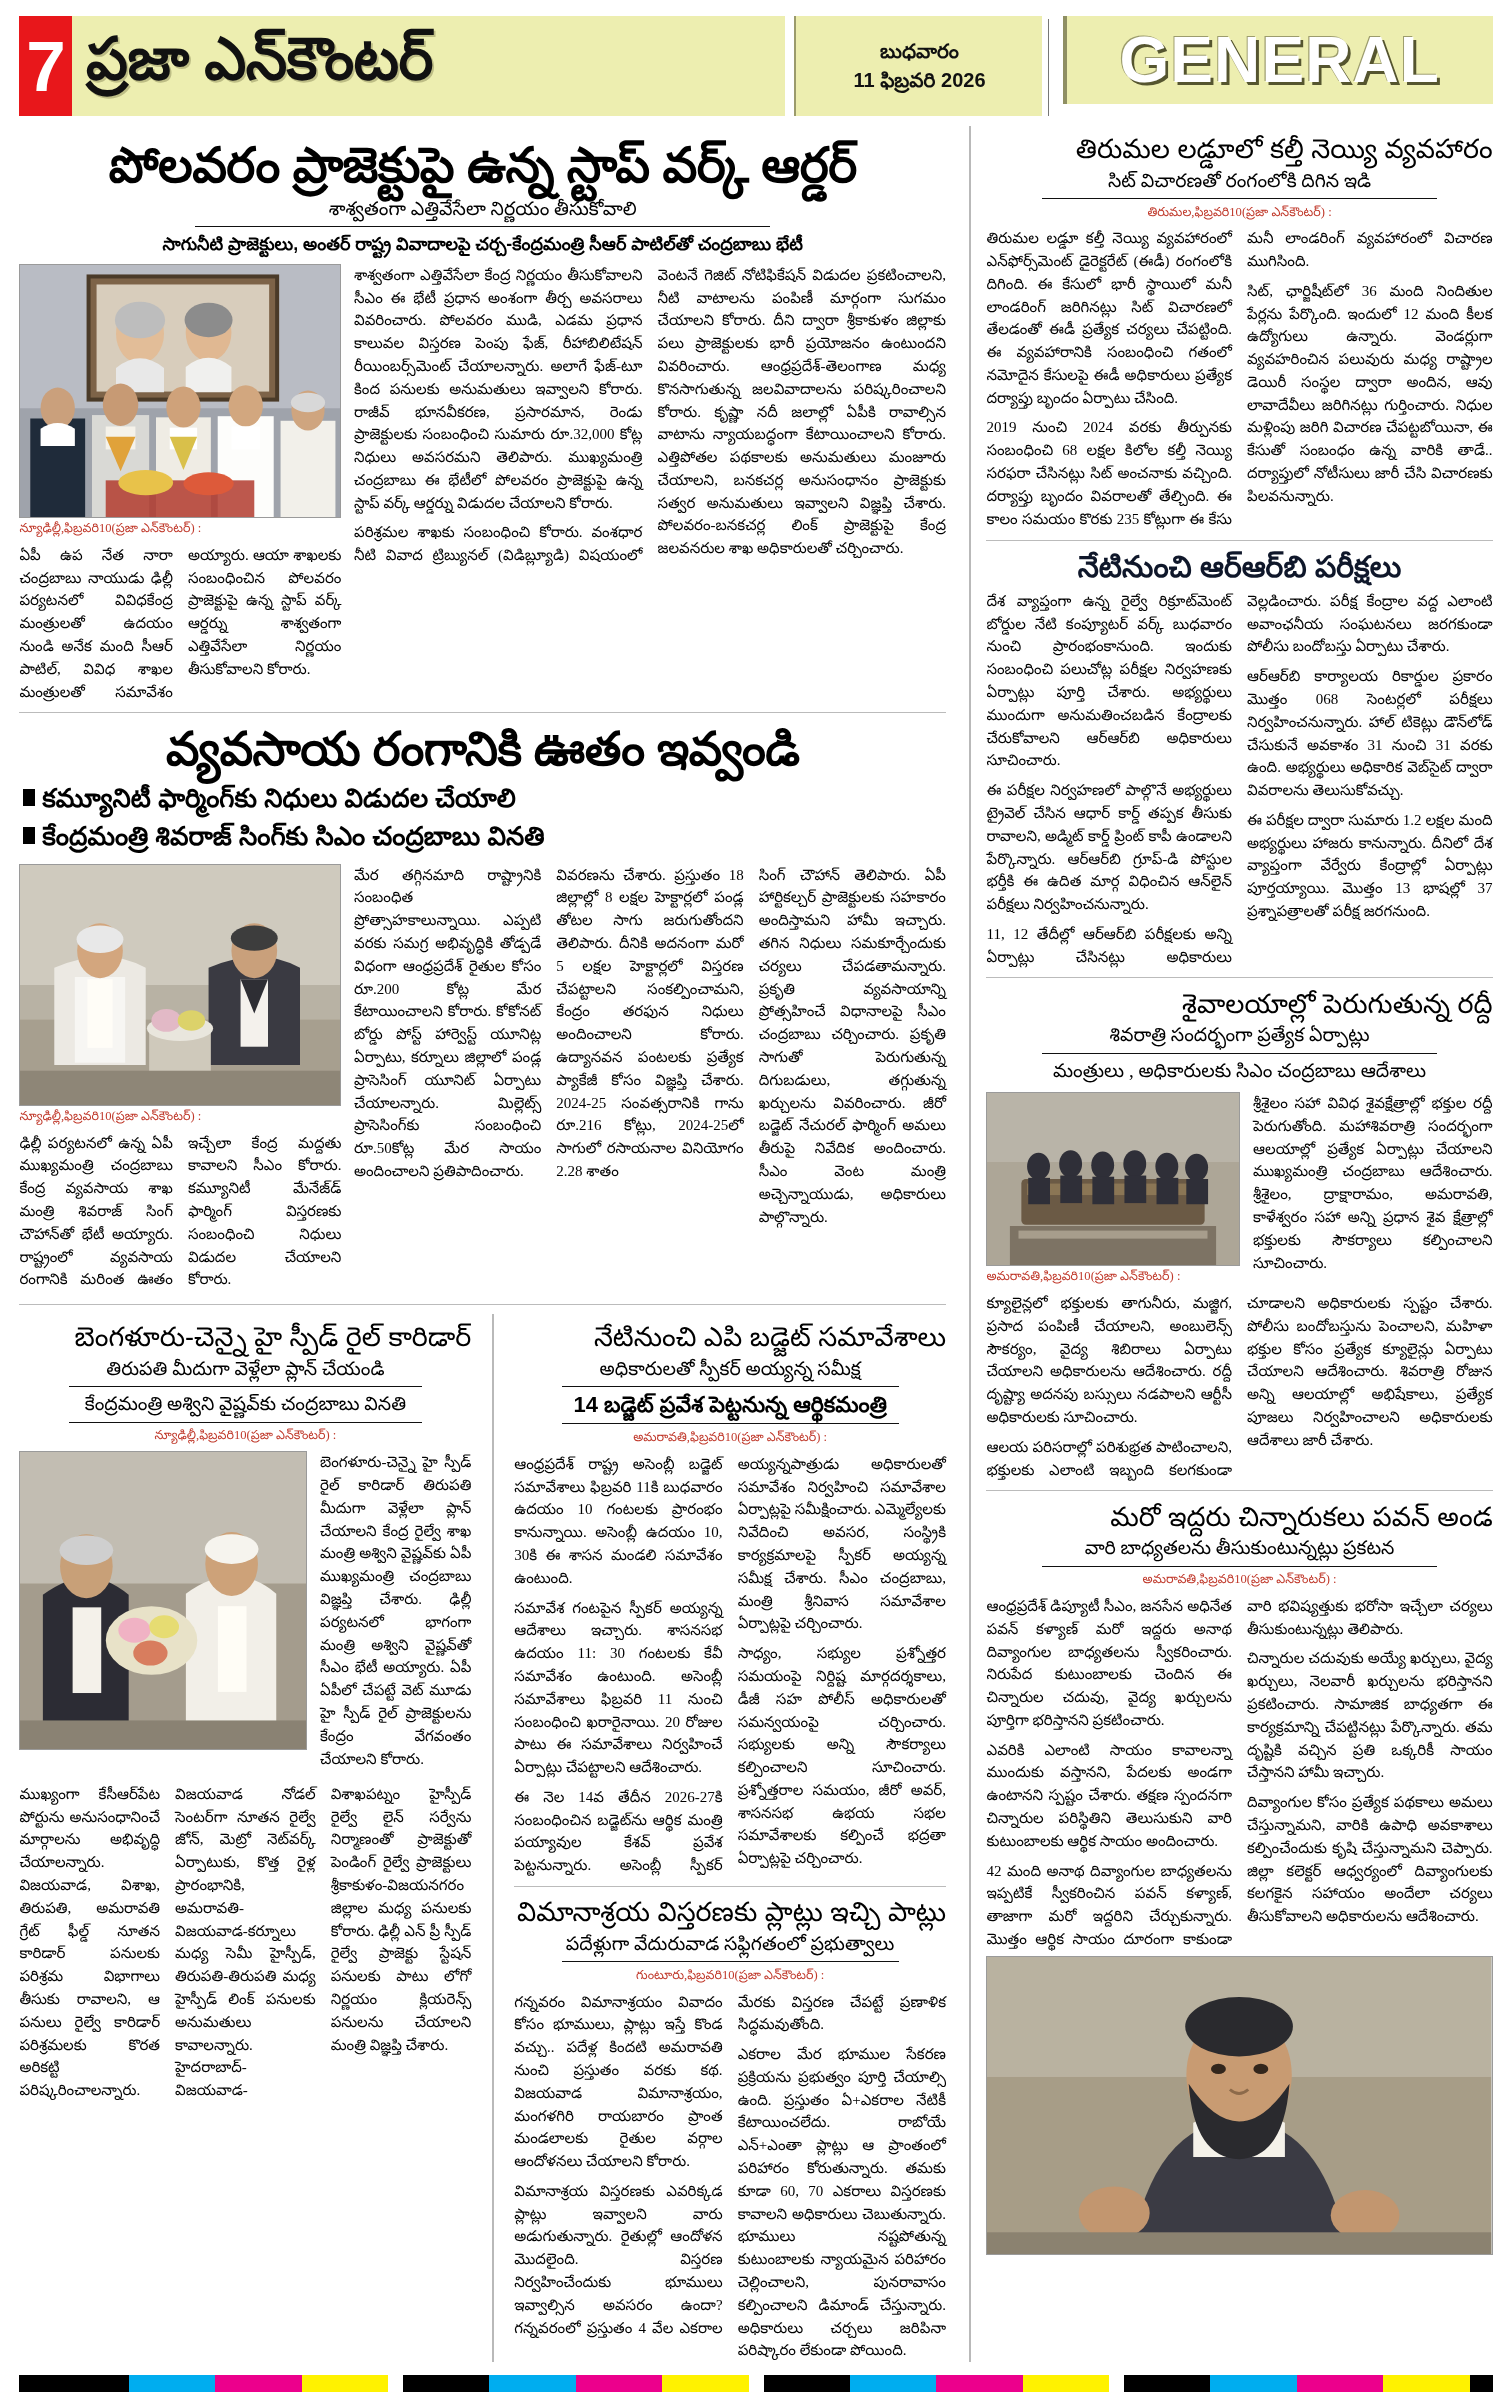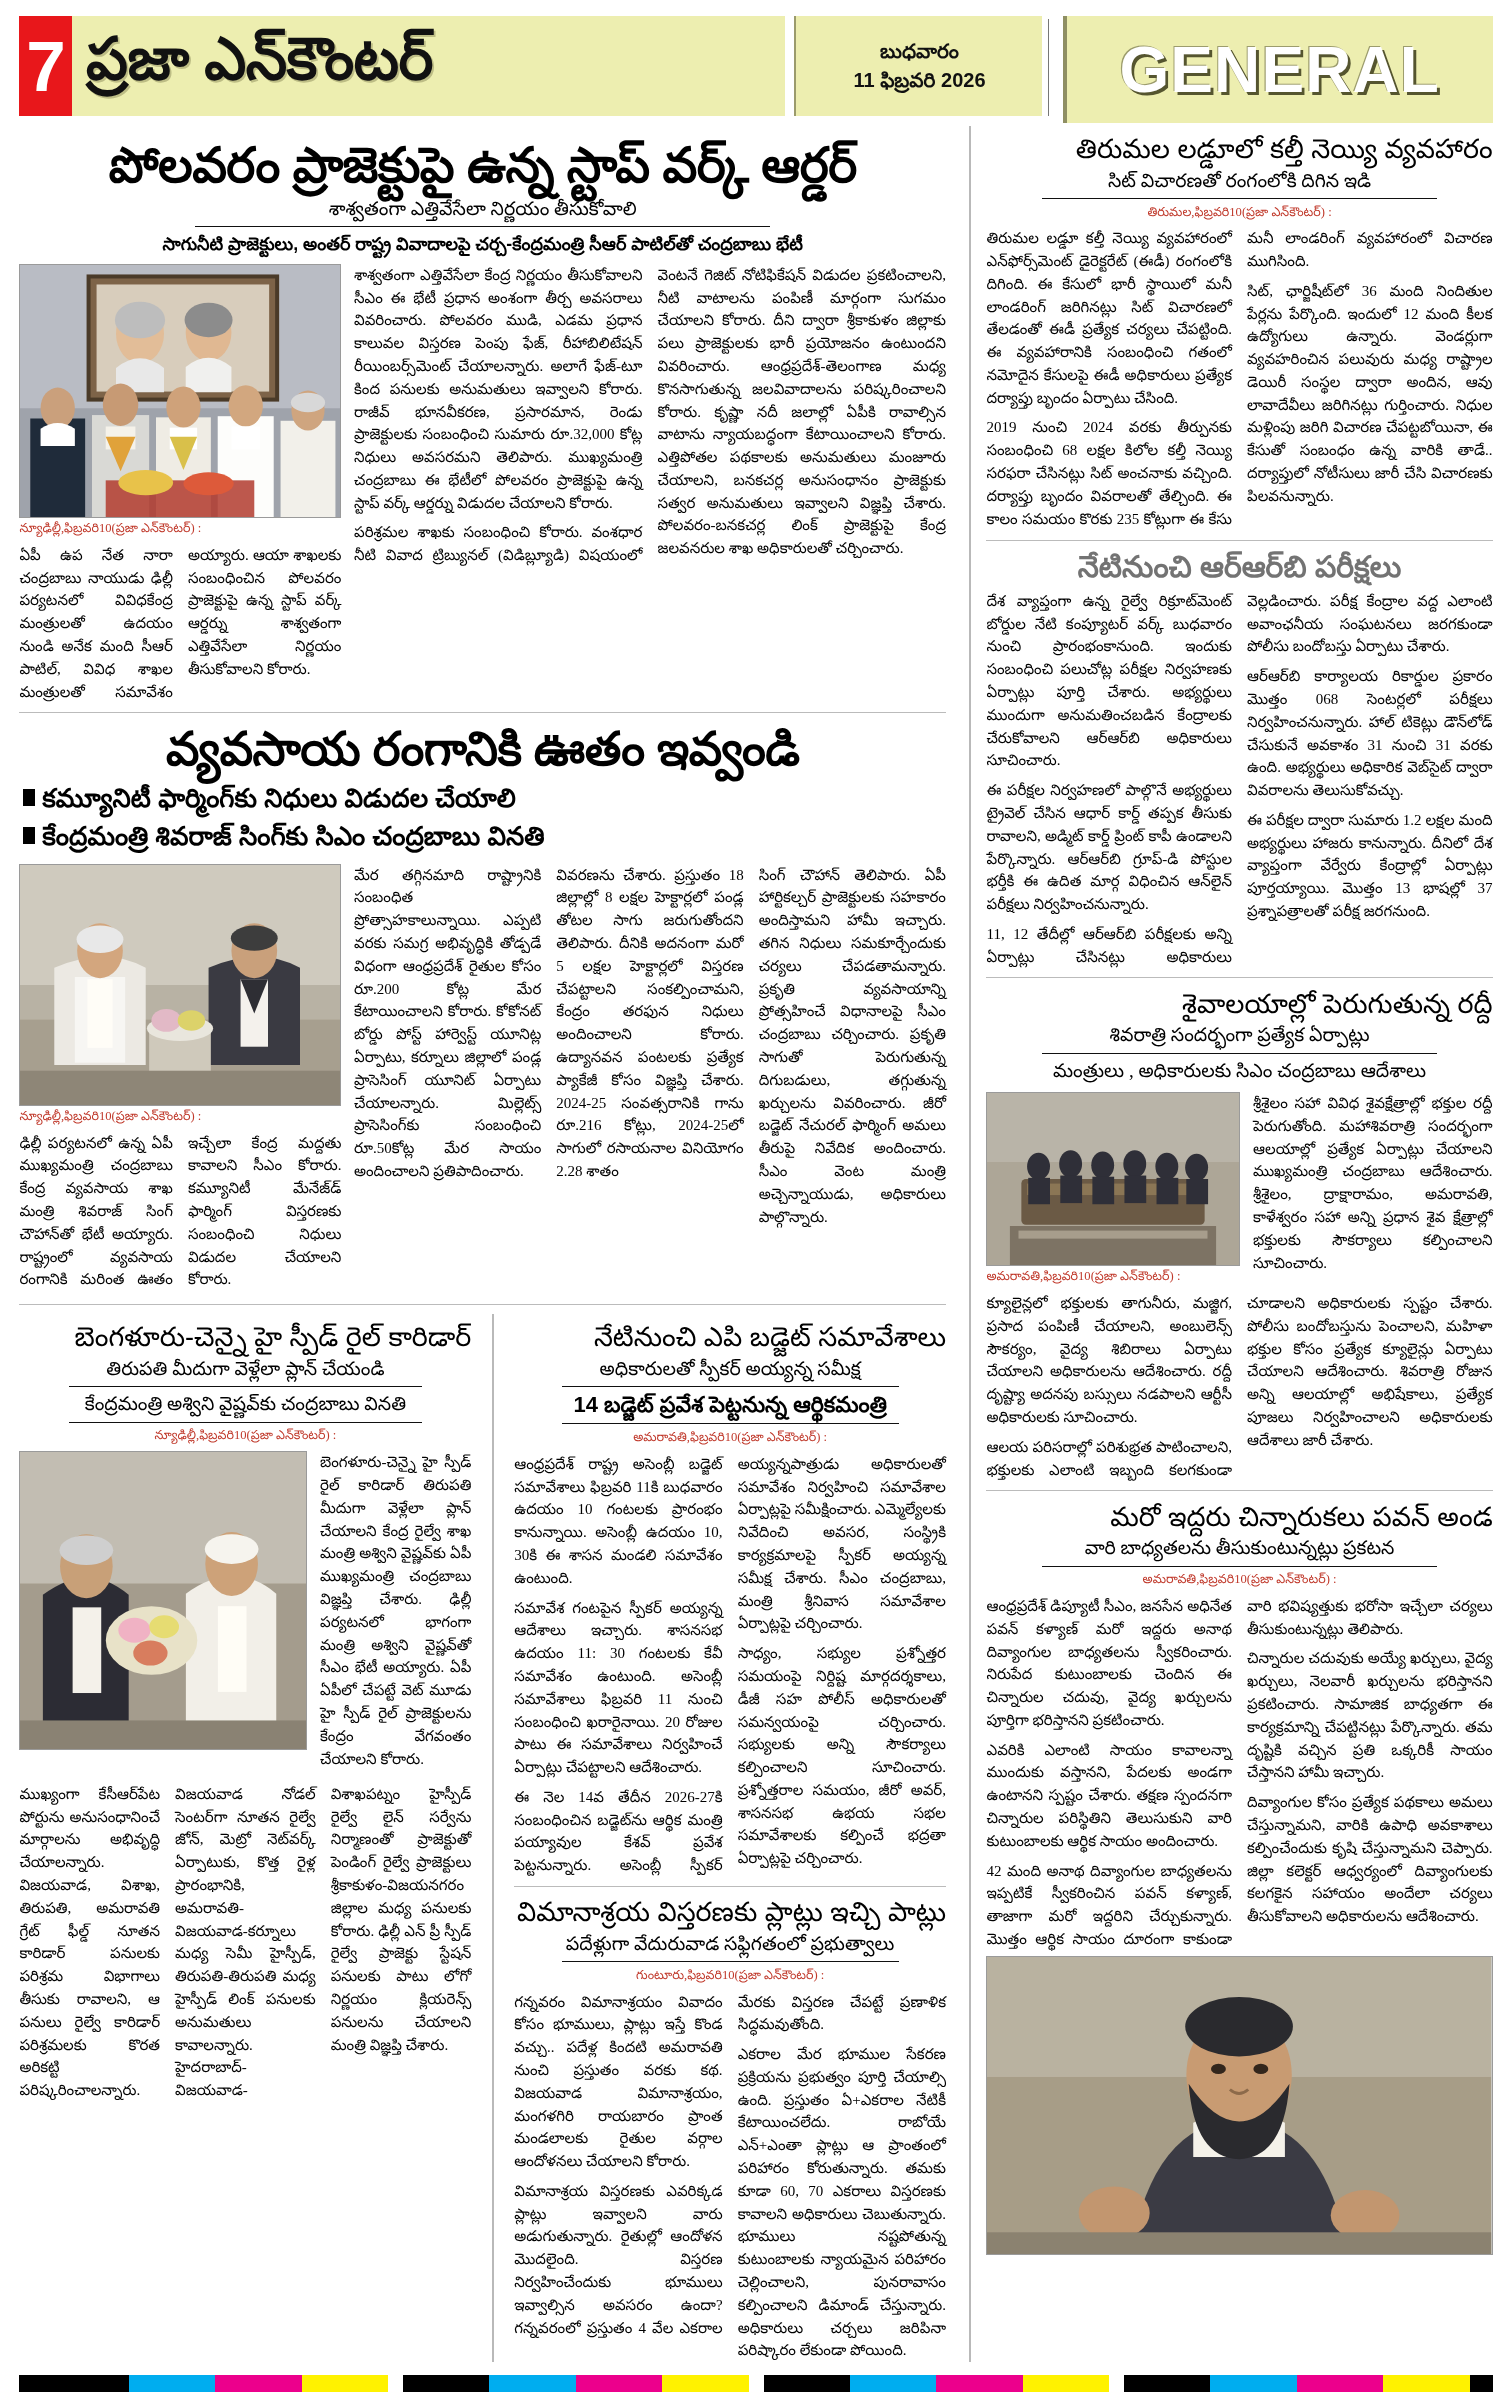--- a/index.html
+++ b/index.html
@@ -18,21 +18,21 @@
           font-family:"Liberation Sans",sans-serif;font-size:71px;font-weight:bold;line-height:1;}
   .mh-name{flex:1;display:flex;align-items:center;padding-left:13.7px;
            font-family:"Liberation Sans",sans-serif;font-weight:bold;font-size:59px;color:#111;
            letter-spacing:-0.6px;text-shadow:1.7px 1.7px 0 #bdbd85;}
   .mh-sep{width:9.1px;}
   .mh-date{background:#edeeb0;flex:0 0 246px;display:flex;flex-direction:column;align-items:center;justify-content:center;
            border-left:2.9px solid #9b9b6c;height:100px;}
   .mh-date div{font-family:"Liberation Sans",sans-serif;font-weight:bold;font-size:20px;line-height:1.45;color:#111;}
   .mh-rule{width:8px;border-left:1.7px solid #777;margin:3.4px 5.7px;}
   .mh-general{background:#edeeb0;flex:1;display:flex;align-items:center;justify-content:center;
-              border-left:4.6px solid #8f8f63;height:107px;}
+              border-left:4.6px solid #8f8f63;height:88px;}
   .mh-general span{font-family:"Liberation Sans",sans-serif;font-weight:bold;font-size:64px;color:#fff;
     text-shadow:2.9px 2.9px 0 #55552f, -1.1px -1.1px 0 #9c9c6d;letter-spacing:1.1px;}
 
   
   .body-grid{display:flex;margin-top:6.9px;gap:4px;}
   .col-left{flex:0 0 938px;padding-right:11.4px;box-sizing:border-box;}
   .vdiv{flex:0 0 1.7px;background:#b9b9b9;margin:0 8px;}
   .col-right{flex:1;padding-left:3.4px;box-sizing:border-box;}
 
   
@@ -327,21 +327,21 @@
         <div class="tcols c2">
           <p>తిరుమల లడ్డూ కల్తీ నెయ్యి వ్యవహారంలో ఎన్‌ఫోర్స్‌మెంట్ డైరెక్టరేట్ (ఈడీ) రంగంలోకి దిగింది. ఈ కేసులో భారీ స్థాయిలో మనీ లాండరింగ్ జరిగినట్లు సిట్ విచారణలో తేలడంతో ఈడీ ప్రత్యేక చర్యలు చేపట్టింది. ఈ వ్యవహారానికి సంబంధించి గతంలో నమోదైన కేసులపై ఈడీ అధికారులు ప్రత్యేక దర్యాప్తు బృందం ఏర్పాటు చేసింది.</p>
           <p>2019 నుంచి 2024 వరకు తీర్పునకు సంబంధించి 68 లక్షల కిలోల కల్తీ నెయ్యి సరఫరా చేసినట్లు సిట్ అంచనాకు వచ్చింది. దర్యాప్తు బృందం వివరాలతో తేల్చింది. ఈ కాలం సమయం కొరకు 235 కోట్లుగా ఈ కేసు మనీ లాండరింగ్ వ్యవహారంలో విచారణ ముగిసింది.</p>
           <p>సిట్, ఛార్జిషీట్‌లో 36 మంది నిందితుల పేర్లను పేర్కొంది. ఇందులో 12 మంది కీలక ఉద్యోగులు ఉన్నారు. వెండర్లుగా వ్యవహరించిన పలువురు మధ్య రాష్ట్రాల డెయిరీ సంస్థల ద్వారా అందిన, ఆవు లావాదేవీలు జరిగినట్లు గుర్తించారు. నిధుల మళ్లింపు జరిగి విచారణ చేపట్టబోయినా, ఈ కేసుతో సంబంధం ఉన్న వారికి తాడే.. దర్యాప్తులో నోటీసులు జారీ చేసి విచారణకు పిలవనున్నారు.</p>
         </div>
       </div>
 
       <hr class="hr-thin">
 
       <div>
-        <div class="hl-red" style="color:#737373;">నేటినుంచి ఆర్‌ఆర్‌బి పరీక్షలు</div>
+        <div class="hl-red" style="color:#0f172a;">నేటినుంచి ఆర్‌ఆర్‌బి పరీక్షలు</div>
         <div class="tcols c2">
           <p>దేశ వ్యాప్తంగా ఉన్న రైల్వే రిక్రూట్‌మెంట్ బోర్డుల నేటి కంప్యూటర్ వర్క్ బుధవారం నుంచి ప్రారంభంకానుంది. ఇందుకు సంబంధించి పలుచోట్ల పరీక్షల నిర్వహణకు ఏర్పాట్లు పూర్తి చేశారు. అభ్యర్థులు ముందుగా అనుమతించబడిన కేంద్రాలకు చేరుకోవాలని ఆర్‌ఆర్‌బి అధికారులు సూచించారు.</p>
           <p>ఈ పరీక్షల నిర్వహణలో పాల్గొనే అభ్యర్థులు ట్రైవెల్ చేసిన ఆధార్ కార్డ్ తప్పక తీసుకు రావాలని, అడ్మిట్ కార్డ్ ప్రింట్ కాపీ ఉండాలని పేర్కొన్నారు. ఆర్‌ఆర్‌బి గ్రూప్-డి పోస్టుల భర్తీకి ఈ ఉదిత మార్గ విధించిన ఆన్‌లైన్ పరీక్షలు నిర్వహించనున్నారు.</p>
           <p>11, 12 తేదీల్లో ఆర్‌ఆర్‌బి పరీక్షలకు అన్ని ఏర్పాట్లు చేసినట్లు అధికారులు వెల్లడించారు. పరీక్ష కేంద్రాల వద్ద ఎలాంటి అవాంఛనీయ సంఘటనలు జరగకుండా పోలీసు బందోబస్తు ఏర్పాటు చేశారు.</p>
           <p>ఆర్‌ఆర్‌బి కార్యాలయ రికార్డుల ప్రకారం మొత్తం 068 సెంటర్లలో పరీక్షలు నిర్వహించనున్నారు. హాల్ టికెట్లు డౌన్‌లోడ్ చేసుకునే అవకాశం 31 నుంచి 31 వరకు ఉంది. అభ్యర్థులు అధికారిక వెబ్‌సైట్ ద్వారా వివరాలను తెలుసుకోవచ్చు.</p>
           <p>ఈ పరీక్షల ద్వారా సుమారు 1.2 లక్షల మంది అభ్యర్థులు హాజరు కానున్నారు. దీనిలో దేశ వ్యాప్తంగా వేర్వేరు కేంద్రాల్లో ఏర్పాట్లు పూర్తయ్యాయి. మొత్తం 13 భాషల్లో 37 ప్రశ్నాపత్రాలతో పరీక్ష జరగనుంది.</p>
         </div>
       </div>
 
       <hr class="hr-thin">

